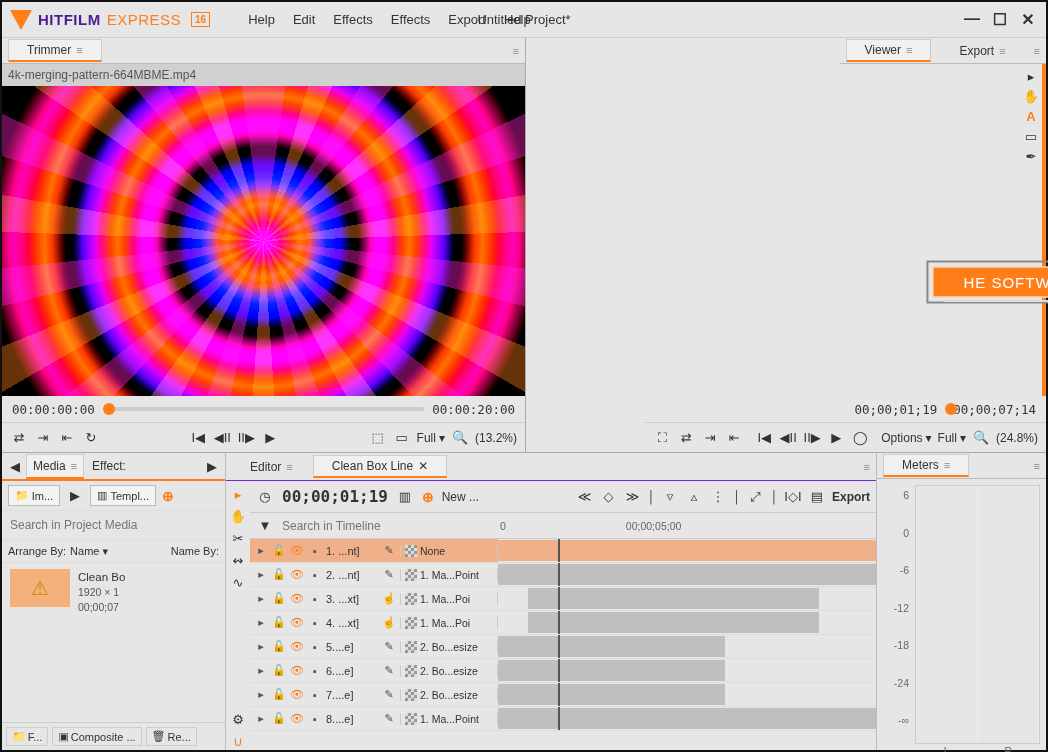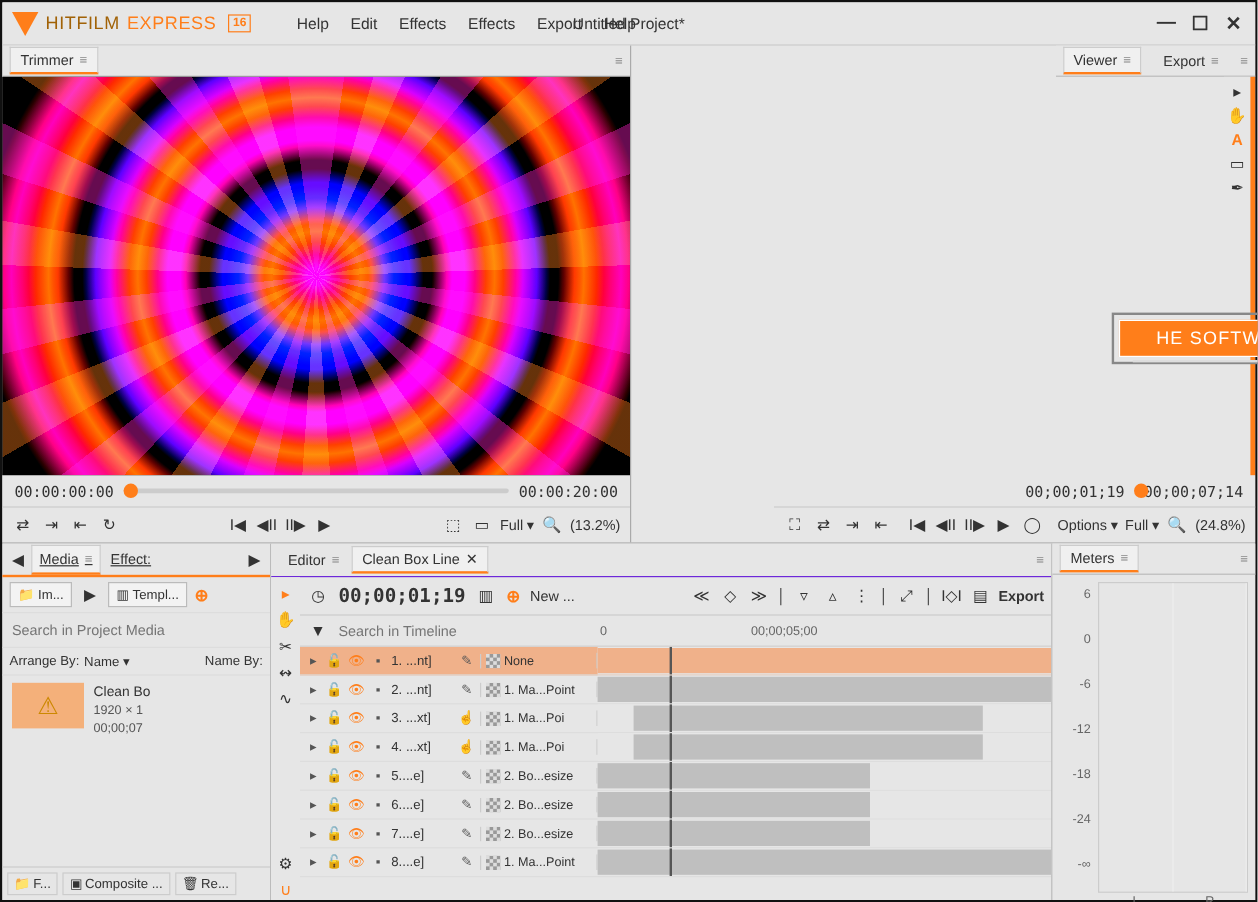--- a/index.html
+++ b/index.html
@@ -1,33 +1,33 @@
 <!DOCTYPE html>
 <html><head>
 <meta charset="utf-8">
 <style>
 * { box-sizing: border-box; margin: 0; padding: 0; font-family: "Segoe UI", Arial, sans-serif; }
 body { background: #d8d8d8; width: 1048px; height: 752px; overflow: hidden; font-size: 12px; color: #333; }
 .app { width: 1048px; height: 752px; display: flex; flex-direction: column; border: 2px solid #111; background:#e6e6e6;}
 .titlebar { height: 36px; display: flex; align-items: center; padding: 0 8px; background:#e6e6e6; border-bottom:1px solid #ccc;}
 .logo { display:flex; align-items:center; gap:6px; }
 .logo-tri { width:0;height:0;border-left:11px solid transparent;border-right:11px solid transparent;border-top:20px solid #ff7e1a; transform: rotate(0deg);}
-.logo-text { font-weight:400; font-size:15px; color:#a16207; letter-spacing:0.5px;}
+.logo-text { font-weight:700; font-size:15px; color:#4c1d95; letter-spacing:0.5px;}
 .logo-express { color:#ff7e1a; font-weight:400;}
 .logo-ver { font-size:10px; border:1px solid #ff7e1a; color:#ff7e1a; padding:1px 3px; margin-left:4px; font-weight:600;}
 .menubar { display:flex; gap:2px; margin-left:30px;}
 .menubar span { padding:4px 8px; font-size:13px; cursor:pointer;}
 .proj-title { position:absolute; left:50%; transform:translateX(-50%); font-size:13px; color:#333;}
 .win-controls { margin-left:auto; display:flex; gap:8px; font-size:16px; font-weight:bold;}
 .win-controls span { width:20px; text-align:center; cursor:pointer;}
 .main-row { flex:1; display:flex; min-height:0;}
 .col-left { width:524px; display:flex; flex-direction:column; border-right:1px solid #aaa;}
 .col-right { flex:1; display:flex; flex-direction:column;align-items:flex-end;}
 .panel-hdr { height:26px; display:flex; align-items:center; background:#e6e6e6; border-bottom:1px solid #bbb; padding:0 6px; gap:10px;}
-.tab { padding:3px 8px; font-size:12px; color:#333; display:flex; align-items:center; gap:5px; cursor:pointer;}
+.tab { padding:3px 18px; font-size:12px; color:#333; display:flex; align-items:center; gap:5px; cursor:pointer;}
 .tab.active { background:#f0f0f0; border:1px solid #ccc; border-bottom:2px solid #ff7e1a;}
 .ham { color:#888; font-size:11px;}
 .filebar { height:22px; background:#d0d0d0; padding:2px 6px; font-size:12px; color:#555; display:flex; align-items:center;}
 .preview { flex:1; background:#000; position:relative; min-height:0; overflow:hidden;}
 .pattern { width:100%; height:100%; background:
   radial-gradient(circle at 50% 50%, #ff00cc 0%, #ff7e1a 12%, #1a3aff 22%, #000 30%, #ff00cc 38%, #ff7e1a 48%, #6e00cc 58%, #000 64%, #ff7e1a 72%, #cc0088 82%, #000 92%);
   filter: contrast(1.4) saturate(1.6);}
 .pattern-overlay{position:absolute;inset:0;background:
   repeating-conic-gradient(from 0deg at 50% 50%, rgba(255,30,200,0.4) 0deg 8deg, transparent 8deg 16deg, rgba(255,126,26,0.4) 16deg 24deg, transparent 24deg 32deg),
   repeating-radial-gradient(circle at 50% 50%, transparent 0 14px, rgba(0,0,0,0.6) 14px 18px, transparent 18px 30px);
@@ -46,21 +46,21 @@
 .vtools .t.a { color:#ff7e1a; font-weight:bold;}
 .checker { flex:1; position:relative; border:2px solid #ff7e1a; 
   background:
    repeating-conic-gradient(#2a2a2a 0% 25%, #1a1a1a 0% 50%) 0 0/28px 28px;}
 .text-overlay { position:absolute; left:50%; top:66%; transform:translate(-50%,-50%); background:#ff7e1a; color:#fff; padding:6px 30px; font-size:15px; letter-spacing:1px; white-space:nowrap; border:1px solid #fff; outline:2px solid #888; outline-offset:4px;}
 .text-underline { position:absolute; left:50%; top:calc(66% + 18px); transform:translateX(-50%); width:200px; height:2px; background:#ddd;}
 
 .bottom { height:298px; display:flex; border-top:1px solid #aaa;}
 .media-panel { width:224px; background:#e6e6e6; display:flex; flex-direction:column; border-right:1px solid #bbb;}
 .mp-tabs { height:28px; display:flex; align-items:center; padding:0 4px; gap:2px; border-bottom:2px solid #ff7e1a;}
-.mp-tabs .tab { font-size:12px; padding:4px 6px;text-decoration:underline;}
+.mp-tabs .tab { font-size:12px; padding:4px 6px;}
 .mp-row { height:30px; display:flex; align-items:center; padding:0 6px; gap:6px; border-bottom:1px solid #ddd;}
 .mp-btn { border:1px solid #bbb; background:#f3f3f3; padding:3px 6px; font-size:11px; display:flex; align-items:center; gap:3px; cursor:pointer;}
 .plus { color:#ff7e1a; font-weight:bold; font-size:14px;}
 .search { height:28px; padding:0 8px; display:flex; align-items:center;}
 .search input { width:100%; border:none; background:transparent; font-size:12px; color:#888; outline:none;}
 .arrange { height:24px; display:flex; align-items:center; padding:0 6px; font-size:11px; gap:4px; border-top:1px solid #ddd; border-bottom:1px solid #ddd;}
 .media-item { display:flex; gap:8px; padding:6px 8px; align-items:flex-start;}
 .mi-thumb { width:60px; height:38px; background:#222; position:relative; flex-shrink:0;}
 .mi-warn { background:#f4b07a; display:flex; align-items:center; justify-content:center;}
 .mi-warn::before { content:"⚠"; font-size:20px; color:#cc8800;}
@@ -138,20 +138,21 @@
   <div class="main-row">
 
     <div class="col-left">
       <div class="panel-hdr">
         <div class="tab active">
             <span>Trimmer</span>
             <span class="ham">≡</span>
           </div>
         <div style="margin-left:auto" class="ham">≡</div>
       </div>
+      <div class="filebar">4k-merging-pattern-664MBME.mp4</div>
       <div class="preview">
         <div class="pattern"></div>
           <div class="pattern-overlay"></div>
       </div>
       <div class="timebar">
         <span class="tc">00:00:00:00</span>
         <div class="slider">
             <div class="slider-dot" style="left:0"></div>
           </div>
         <span class="tc">00:00:20:00</span>

